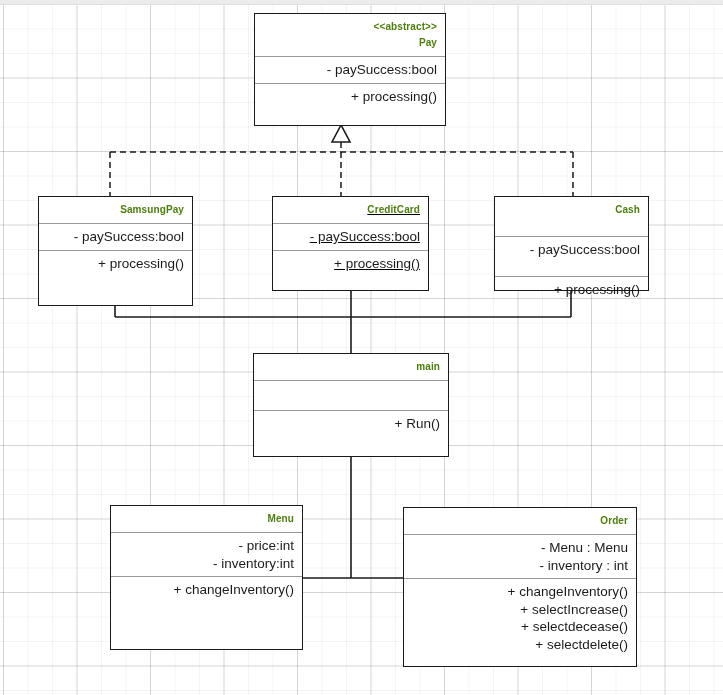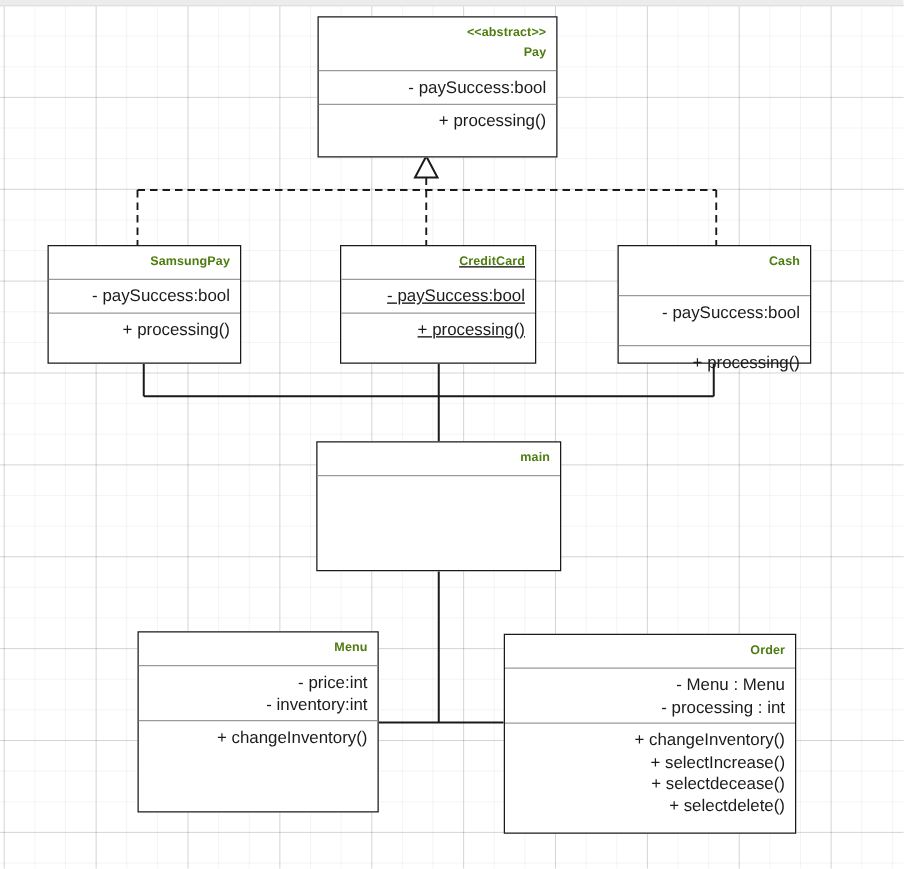--- a/index.html
+++ b/index.html
@@ -110,21 +110,21 @@
       <span>Pay</span>
     </div>
     <div class="compartment c-members">
       <div>- paySuccess:bool</div>
     </div>
     <div class="compartment c-members">
       <div>+ processing()</div>
     </div>
   </div>
 
-  <div class="uml-class" style="left:38px; top:196px; width:155px; height:95px;">
+  <div class="uml-class" style="left:38px; top:196px; width:155px; height:110px;">
     <div class="compartment c-name">
       <span>SamsungPay</span>
     </div>
     <div class="compartment c-members">
       <div>- paySuccess:bool</div>
     </div>
     <div class="compartment c-members">
       <div>+ processing()</div>
     </div>
   </div>
@@ -151,20 +151,23 @@
     <div class="compartment c-members">
       <div>+ processing()</div>
     </div>
   </div>
 
   <div class="uml-class" style="left:253px; top:353px; width:196px; height:104px;">
     <div class="compartment c-name">
       <span>main</span>
     </div>
     <div class="compartment c-members c-empty"></div>
+    <div class="compartment c-members" style="flex:1;">
+      <div>+ Run()</div>
+    </div>
   </div>
 
   <div class="uml-class" style="left:110px; top:505px; width:193px; height:145px;">
     <div class="compartment c-name">
       <span>Menu</span>
     </div>
     <div class="compartment c-members">
       <div>- price:int</div>
       <div>- inventory:int</div>
     </div>
@@ -172,21 +175,21 @@
       <div>+ changeInventory()</div>
     </div>
   </div>
 
   <div class="uml-class" style="left:403px; top:507px; width:234px; height:160px;">
     <div class="compartment c-name">
       <span>Order</span>
     </div>
     <div class="compartment c-members">
       <div>- Menu : Menu</div>
-      <div>- processing : int</div>
+      <div>- inventory : int</div>
     </div>
     <div class="compartment c-members" style="flex:1;">
       <div>+ changeInventory()</div>
       <div>+ selectIncrease()</div>
       <div>+ selectdecease()</div>
       <div>+ selectdelete()</div>
     </div>
   </div>
 
 </div>

